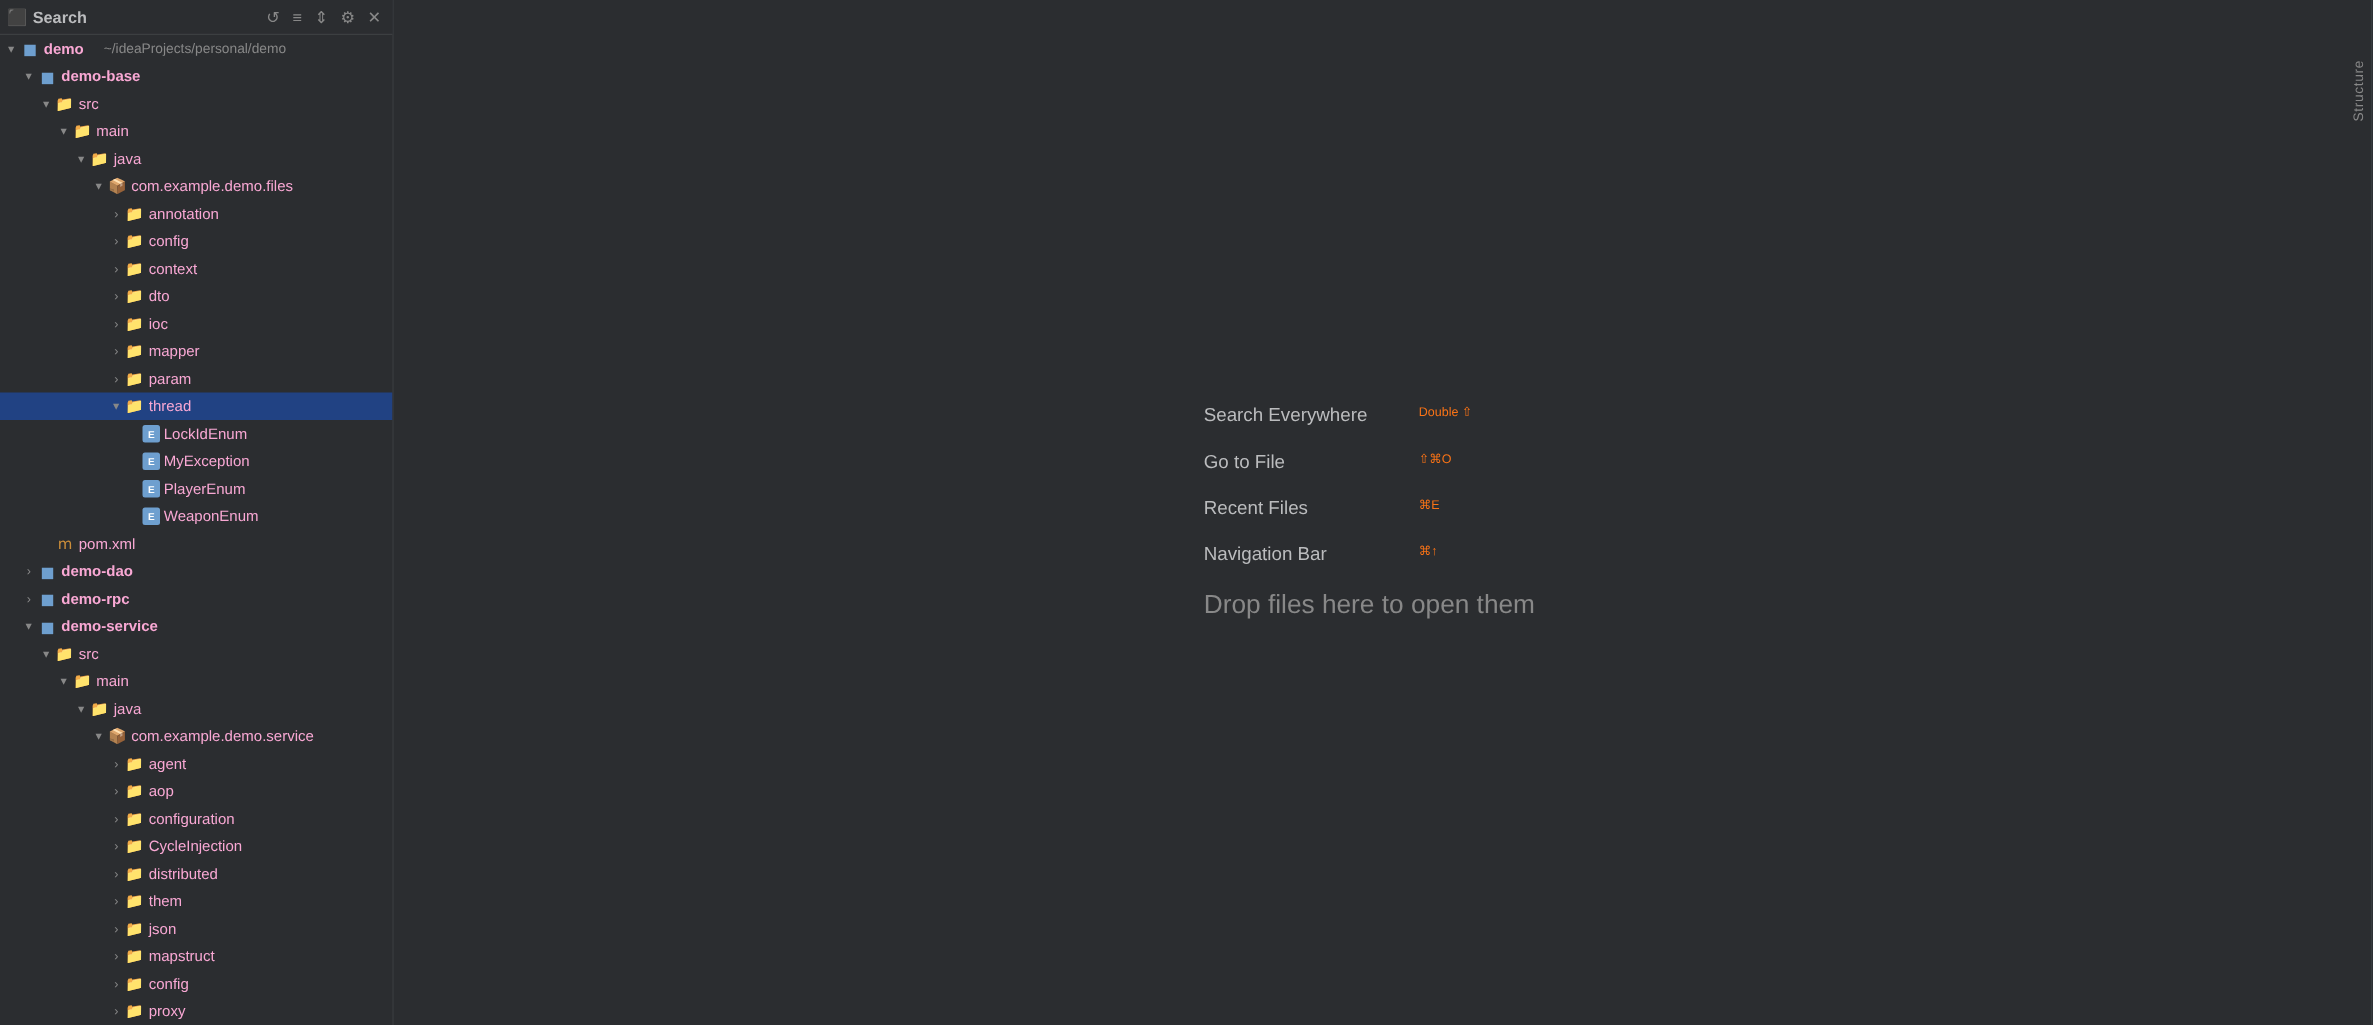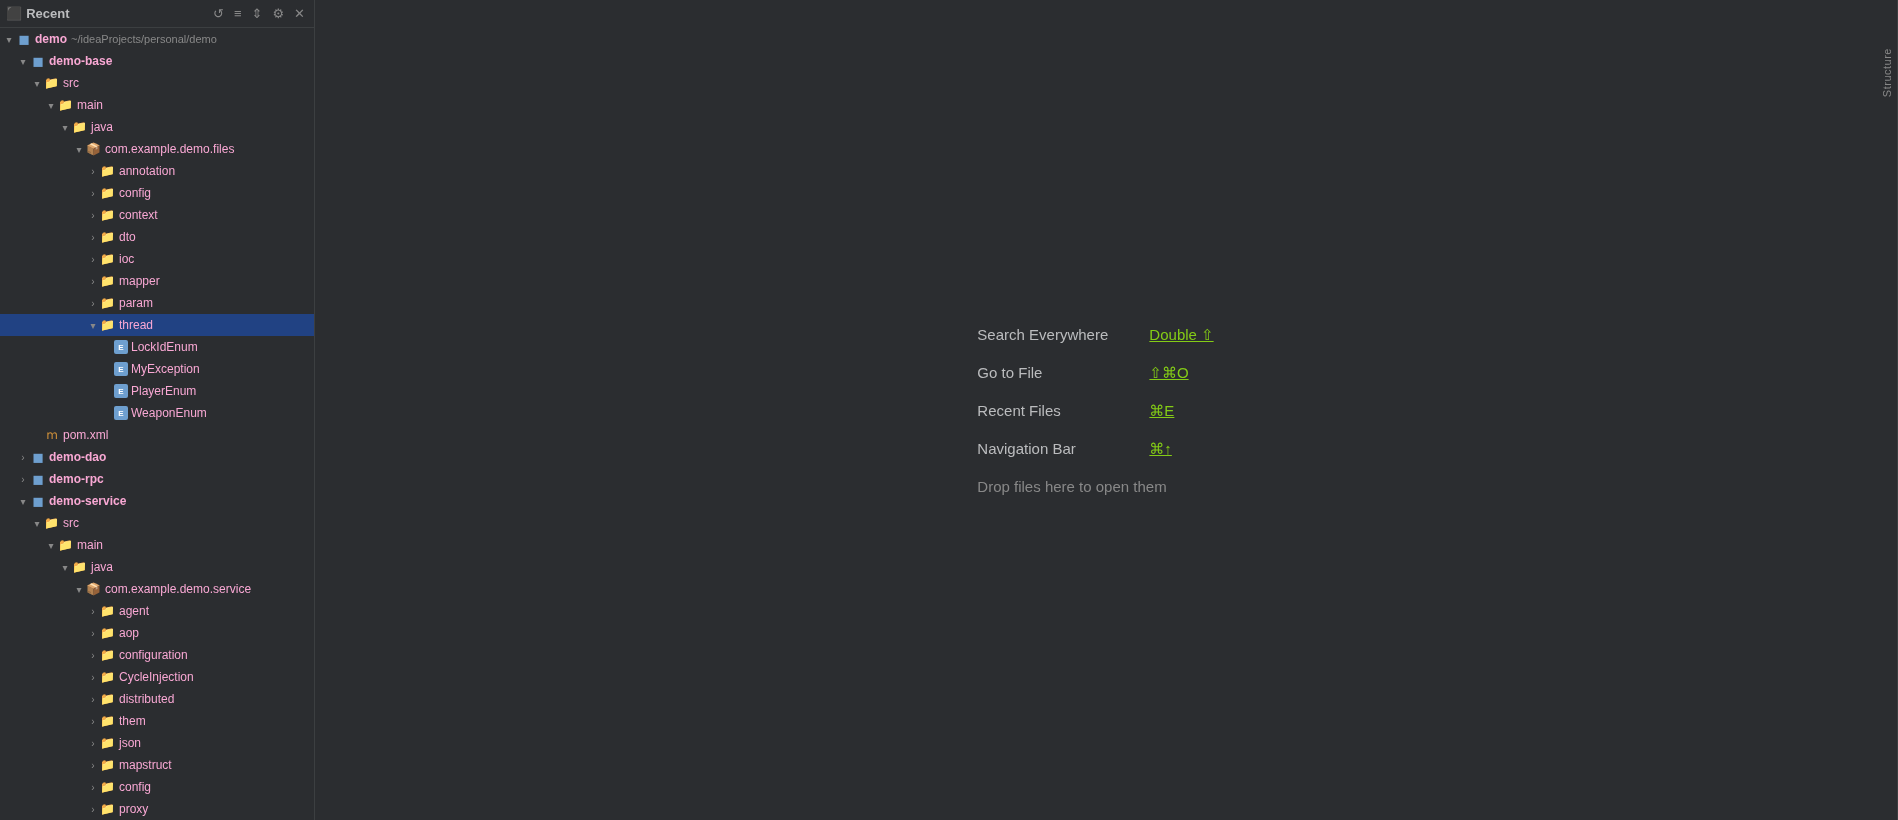--- a/index.html
+++ b/index.html
@@ -122,21 +122,21 @@
     .icon-java { color: #6aaf5e; }
     .icon-package { color: #6aaf5e; }
 
     .tree-label {
       font-size: 12px;
       color: #f9a8d4;
     }
     .tree-label-path {
       font-size: 11px;
       color: #888;
-      margin-left: 4px;
+      margin-left: 16px;
     }
     .tree-label-root {
       font-weight: 600;
     }
     .tree-label-module {
       font-weight: 600;
       text-align: center;
     }
 
     
@@ -157,37 +157,36 @@
       align-items: flex-start;
       margin-bottom: 20px;
       gap: 12px;
     }
     .welcome-row-label {
       font-size: 15px;
       color: #bbbcbe;
       min-width: 160px;
     }
     .welcome-row-shortcut {
-      font-size: 15px;
-      color: #84cc16;
-      text-decoration: underline;
+      font-size: 10px;
+      color: #f97316;
     }
     .welcome-drop {
-      font-size: 15px;
+      font-size: 21px;
       color: #888;
       margin-top: 4px;
     }
   </style>
 </head>
 <body>
 
 <div class="project-panel">
   <div class="panel-header">
     <span class="panel-header-icon">⬛</span>
-    <span class="panel-title">Recent</span>
+    <span class="panel-title">Search</span>
     <span class="panel-header-btn" title="Reload">↺</span>
     <span class="panel-header-btn" title="Collapse All">≡</span>
     <span class="panel-header-btn" title="Expand All">⇕</span>
     <span class="panel-header-btn" title="Settings">⚙</span>
     <span class="panel-header-btn" title="Close">✕</span>
   </div>
 
   <div class="tree">
 
     <div class="tree-item">

